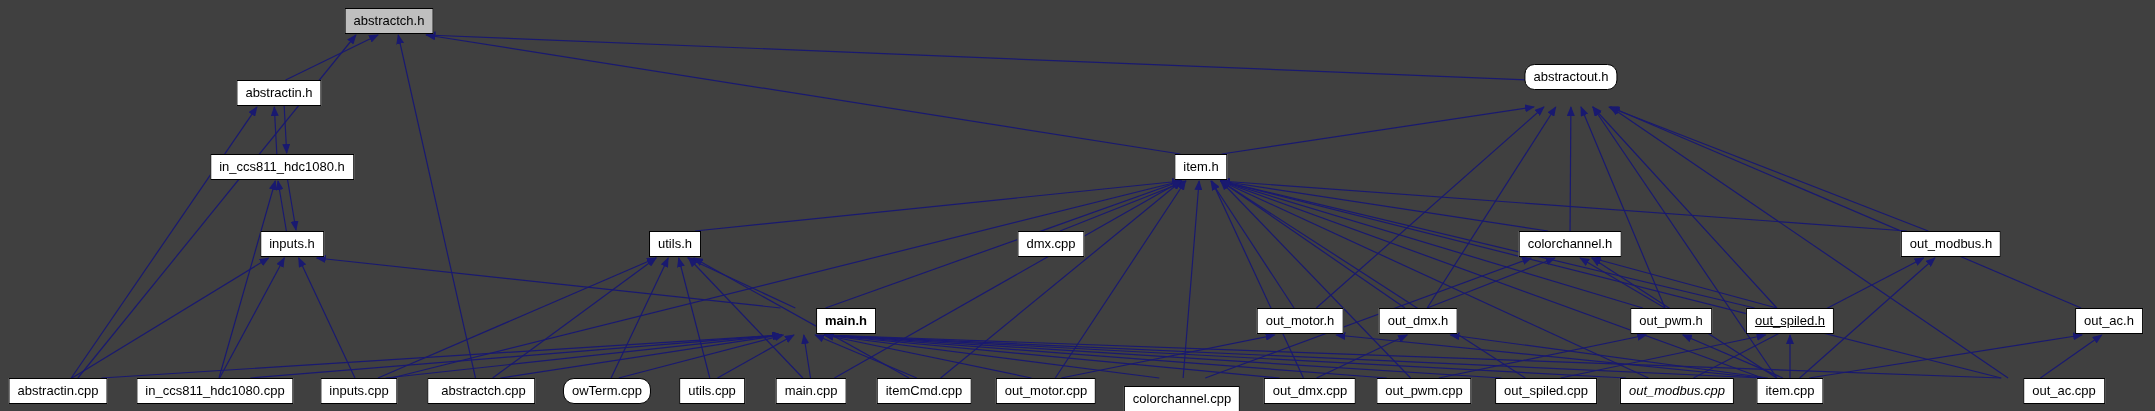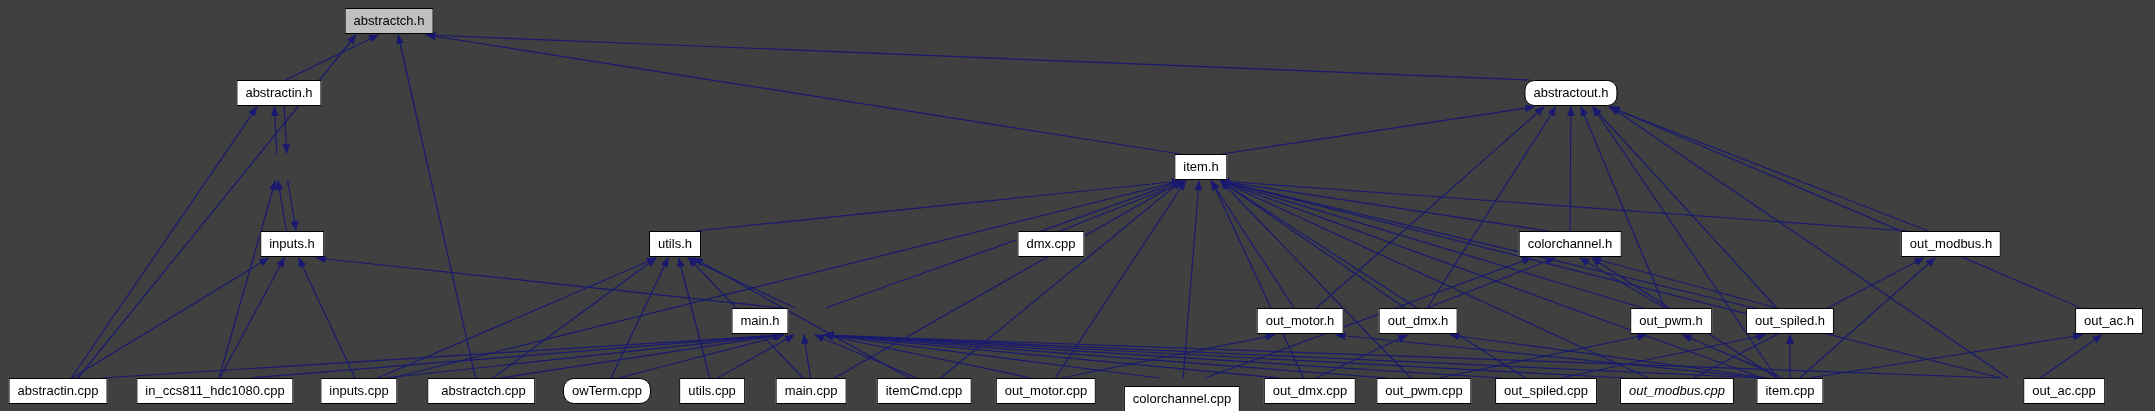--- a/index.html
+++ b/index.html
@@ -132,32 +132,33 @@
       <line x1="1438.82" y1="378" x2="1646.3" y2="335" stroke="#191970" stroke-width="1.2" marker-end="url(#arrowhead)"></line>
       <line x1="1782.86" y1="378" x2="1682.9" y2="335" stroke="#191970" stroke-width="1.2" marker-end="url(#arrowhead)"></line>
       <line x1="1560.64" y1="378" x2="1765.6" y2="335" stroke="#191970" stroke-width="1.2" marker-end="url(#arrowhead)"></line>
       <line x1="1790" y1="378" x2="1790" y2="335" stroke="#191970" stroke-width="1.2" marker-end="url(#arrowhead)"></line>
       <line x1="2040.38" y1="378" x2="2101.7" y2="335" stroke="#191970" stroke-width="1.2" marker-end="url(#arrowhead)"></line>
       <line x1="1809.14" y1="378" x2="2082.0625" y2="335" stroke="#191970" stroke-width="1.2" marker-end="url(#arrowhead)"></line>
     </svg>
 
 <div class="node root" style="left: 389px; top: 8px;">abstractch.h</div>
     <div class="node" style="left: 279px; top: 80px;">abstractin.h</div>
-    <div class="node" style="left: 1571px; top: 80px; border-radius: 10px;">abstractout.h</div>
+    <div class="node" style="left: 1571px; top: 64px; border-radius: 10px;">abstractout.h</div>
+    <div class="node" style="left: 282px; top: 154px;">in_ccs811_hdc1080.h</div>
     <div class="node" style="left: 1201px; top: 154px;">item.h</div>
     <div class="node" style="left: 292px; top: 231px;">inputs.h</div>
     <div class="node" style="left: 675px; top: 231px;">utils.h</div>
     <div class="node" style="left: 1051px; top: 231px;">dmx.cpp</div>
     <div class="node" style="left: 1570px; top: 231px;">colorchannel.h</div>
     <div class="node" style="left: 1951px; top: 231px;">out_modbus.h</div>
-    <div class="node" style="left: 760px; top: 308px;">main.h</div>
+    <div class="node" style="left: 846px; top: 308px; font-weight: bold;">main.h</div>
     <div class="node" style="left: 1300px; top: 308px;">out_motor.h</div>
     <div class="node" style="left: 1418px; top: 308px;">out_dmx.h</div>
     <div class="node" style="left: 1671px; top: 308px;">out_pwm.h</div>
-    <div class="node" style="left: 1790px; top: 308px;">out_spiled.h</div>
+    <div class="node" style="left: 1790px; top: 308px; text-decoration: underline;">out_spiled.h</div>
     <div class="node" style="left: 2109px; top: 308px;">out_ac.h</div>
     <div class="node" style="left: 58px; top: 378px;">abstractin.cpp</div>
     <div class="node" style="left: 215px; top: 378px;">in_ccs811_hdc1080.cpp</div>
     <div class="node" style="left: 359px; top: 378px;">inputs.cpp</div>
     <div class="node" style="left: 481px; top: 378px; padding-left: 13px;">abstractch.cpp</div>
     <div class="node" style="left: 607px; top: 378px; border-radius: 11px;">owTerm.cpp</div>
     <div class="node" style="left: 712px; top: 378px;">utils.cpp</div>
     <div class="node" style="left: 811px; top: 378px;">main.cpp</div>
     <div class="node" style="left: 924px; top: 378px;">itemCmd.cpp</div>
     <div class="node" style="left: 1046px; top: 378px;">out_motor.cpp</div>

